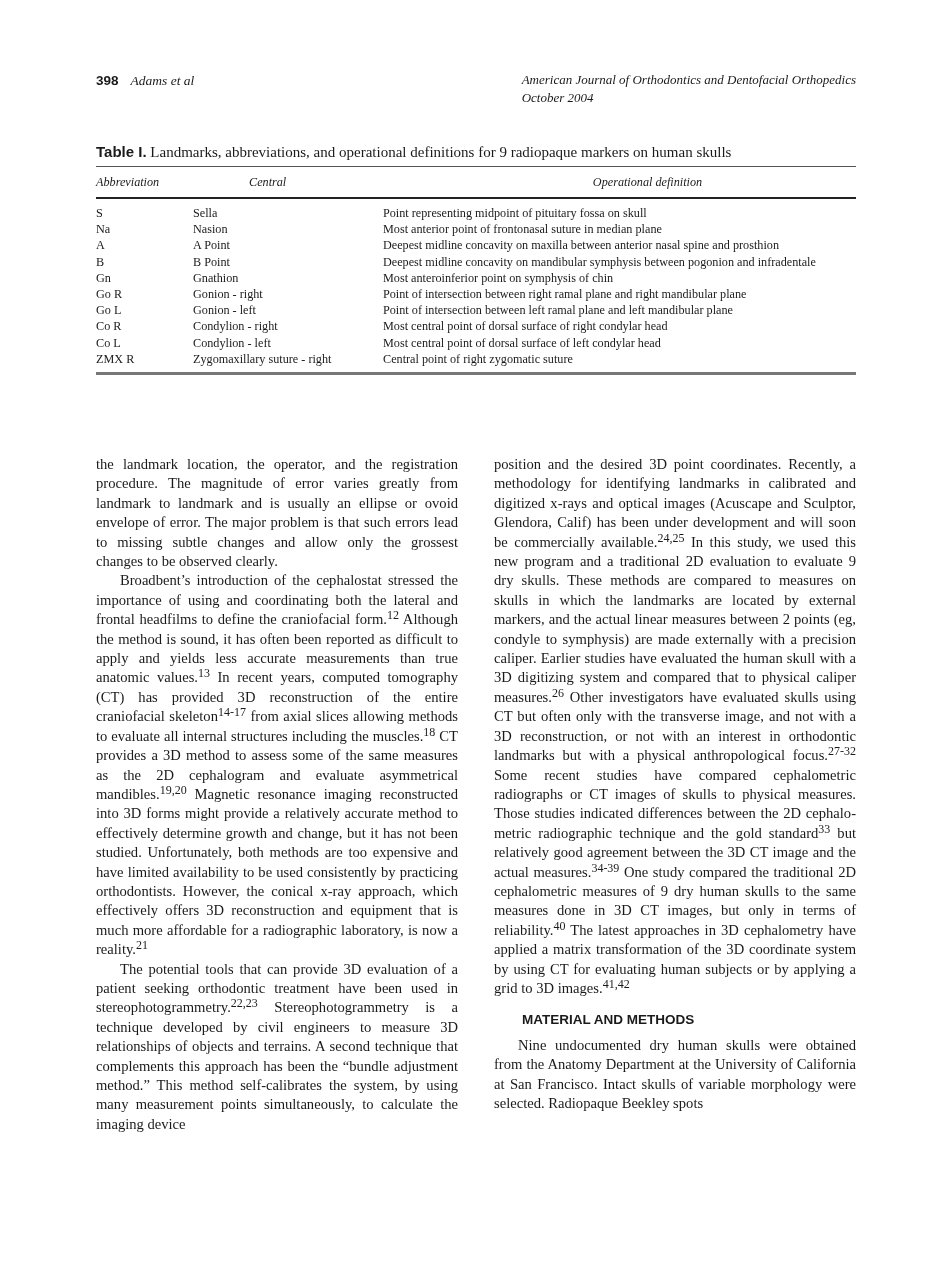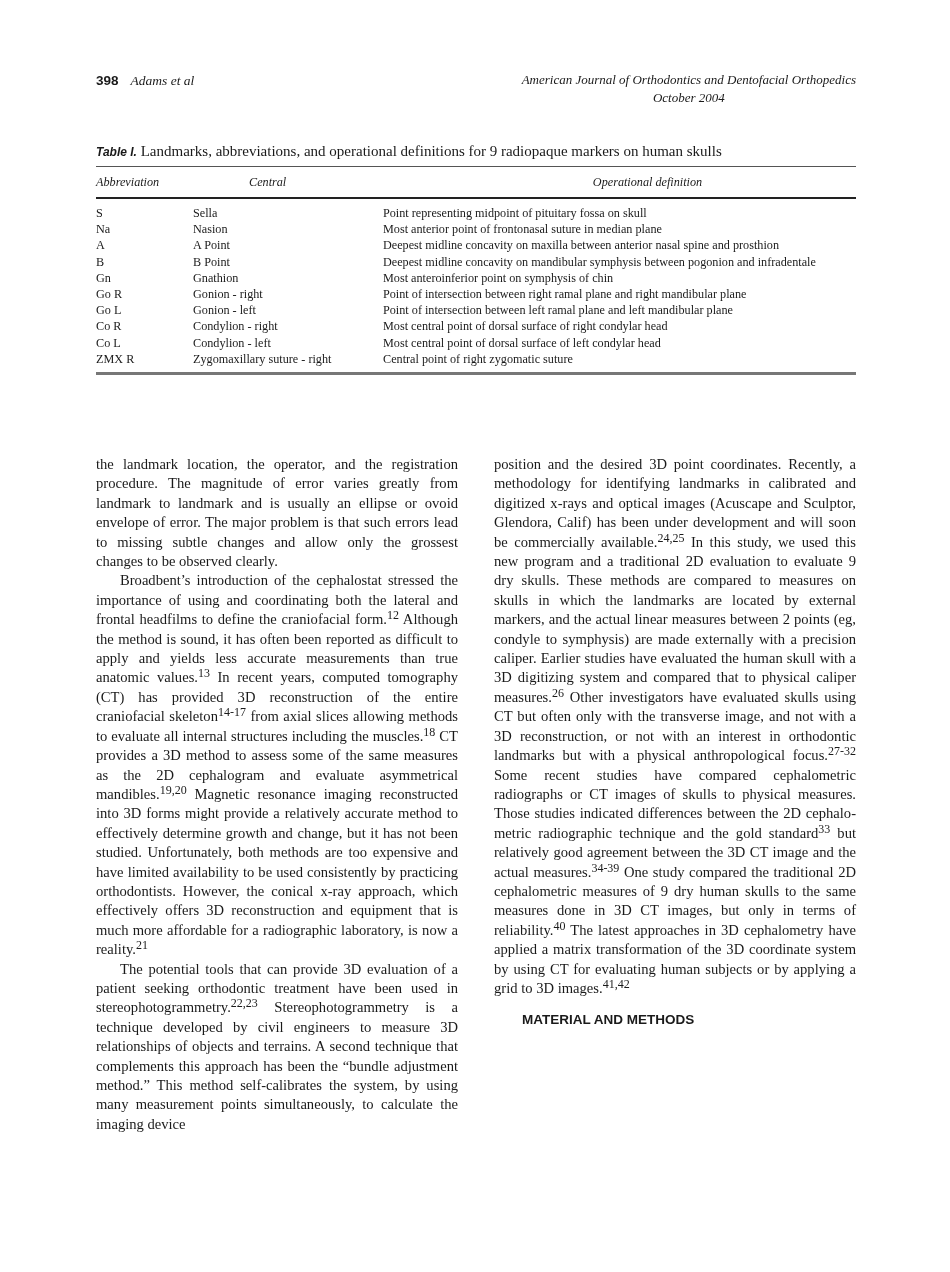--- a/index.html
+++ b/index.html
@@ -3,23 +3,23 @@
   <meta charset="utf-8">
   <style>
     html, body { margin: 0; padding: 0; background: #ffffff; }
     body {
       width: 950px; height: 1272px; position: relative; overflow: hidden;
       font-family: "Liberation Serif", "DejaVu Serif", serif; color: #1a1a1a;
     }
     .running-head { position: absolute; left: 96px; top: 71px; width: 760px; height: 40px; }
     .page-num { font-family: "Liberation Sans", sans-serif; font-weight: bold; font-size: 13.5px; }
     .authors { font-style: italic; font-size: 13.5px; margin-left: 12px; }
-    .journal { position: absolute; right: 0; top: 0; text-align: center; font-style: italic; font-size: 13px; line-height: 18px; }
+    .journal { position: absolute; right: 0; top: 0; text-align: left; font-style: italic; font-size: 13px; line-height: 18px; }
     .table-caption { position: absolute; left: 96px; top: 143px; font-size: 15px; white-space: nowrap; }
-    .table-caption .lbl { font-family: "Liberation Sans", sans-serif; font-weight: bold; font-size: 12px; font-style: italic; }
+    .table-caption .lbl { font-family: "Liberation Sans", sans-serif; font-weight: bold; font-size: 15px; }
     .table-wrap { position: absolute; left: 96px; top: 166px; width: 760px; }
     .rule-top { border-top: 1px solid #555; }
     .rule-mid { border-top: 2px solid #222; }
     .rule-bot { border-top: 3px solid #777; }
     table { width: 100%; border-collapse: collapse; font-size: 12.2px; }
     th { font-weight: normal; font-style: italic; text-align: left; height: 30px; padding: 0; }
     th.c-land { padding-left: 56px; }
     th.c-def { text-align: center; }
     td { padding: 0; height: 16.2px; line-height: 16.2px; white-space: nowrap; }
     .c-abbr { width: 97px; }
@@ -120,13 +120,14 @@
 
 <div class="col col-left">
   <p><span>the landmark location, the operator, and the registration procedure. The magnitude of error varies greatly from landmark to landmark and is usually an ellipse or ovoid envelope of error. The major problem is that such errors lead to missing subtle changes and allow only the grossest changes to be observed clearly.</span></p>
   <p class="indent"><span>Broadbent’s introduction of the cephalostat stressed the importance of using and coordinating both the lateral and frontal headfilms to define the craniofacial form.</span><sup>12</sup><span> Although the method is sound, it has often been reported as difficult to apply and yields less accurate measurements than true anatomic values.</span><sup>13</sup><span> In recent years, computed tomography (CT) has provided 3D reconstruction of the entire craniofacial skeleton</span><sup>14-17</sup><span> from axial slices allowing methods to evaluate all internal structures including the muscles.</span><sup>18</sup><span> CT pro­vides a 3D method to assess some of the same measures as the 2D cephalogram and evaluate asymmetrical mandibles.</span><sup>19,20</sup><span> Magnetic resonance imaging recon­structed into 3D forms might provide a relatively accurate method to effectively determine growth and change, but it has not been studied. Unfortunately, both methods are too expensive and have limited availability to be used consistently by practicing orthodontists. However, the conical x-ray approach, which effectively offers 3D reconstruction and equipment that is much more affordable for a radiographic laboratory, is now a reality.</span><sup>21</sup></p>
   <p class="indent"><span>The potential tools that can provide 3D evaluation of a patient seeking orthodontic treatment have been used in stereophotogrammetry.</span><sup>22,23</sup><span> Stereophotogram­metry is a technique developed by civil engineers to measure 3D relationships of objects and terrains. A second technique that complements this approach has been the “bundle adjustment method.” This method self-calibrates the system, by using many measurement points simultaneously, to calculate the imaging device</span></p>
 </div>
 
 <div class="col col-right">
   <p><span>position and the desired 3D point coordinates. Re­cently, a methodology for identifying landmarks in calibrated and digitized x-rays and optical images (Acuscape and Sculptor, Glendora, Calif) has been under development and will soon be commercially available.</span><sup>24,25</sup><span> In this study, we used this new program and a traditional 2D evaluation to evaluate 9 dry skulls. These methods are compared to measures on skulls in which the landmarks are located by external markers, and the actual linear measures between 2 points (eg, condyle to symphysis) are made externally with a precision caliper. Earlier studies have evaluated the human skull with a 3D digitizing system and compared that to physical caliper measures.</span><sup>26</sup><span> Other investigators have evaluated skulls using CT but often only with the transverse image, and not with a 3D reconstruction, or not with an interest in orthodontic landmarks but with a physical anthropological focus.</span><sup>27-32</sup><span> Some recent studies have compared cephalometric radiographs or CT images of skulls to physical measures. Those studies indicated differences between the 2D cephalo­metric radiographic technique and the gold standard</span><sup>33</sup><span> but relatively good agreement between the 3D CT image and the actual measures.</span><sup>34-39</sup><span> One study com­pared the traditional 2D cephalometric measures of 9 dry human skulls to the same measures done in 3D CT images, but only in terms of reliability.</span><sup>40</sup><span> The latest approaches in 3D cephalometry have applied a matrix transformation of the 3D coordinate system by using CT for evaluating human subjects or by applying a grid to 3D images.</span><sup>41,42</sup></p>
   <p class="section-head">MATERIAL AND METHODS</p>
+  <p class="indent"><span>Nine undocumented dry human skulls were ob­tained from the Anatomy Department at the University of California at San Francisco. Intact skulls of variable morphology were selected. Radiopaque Beekley spots</span></p>
 </div>
 
 </body></html>

